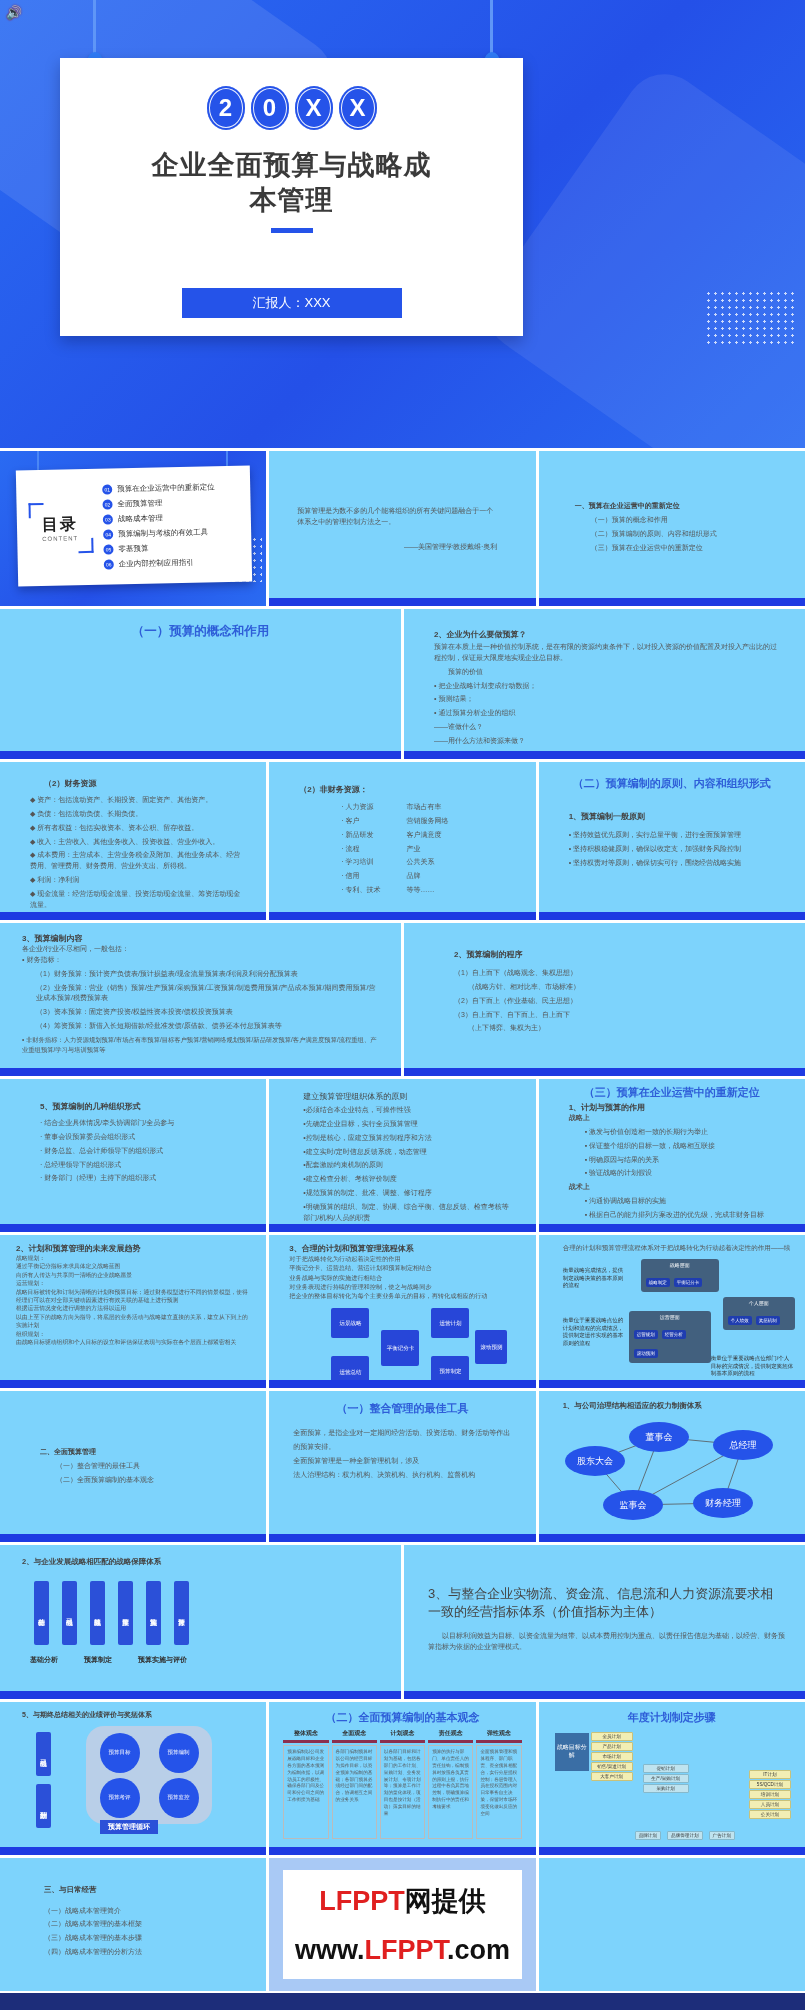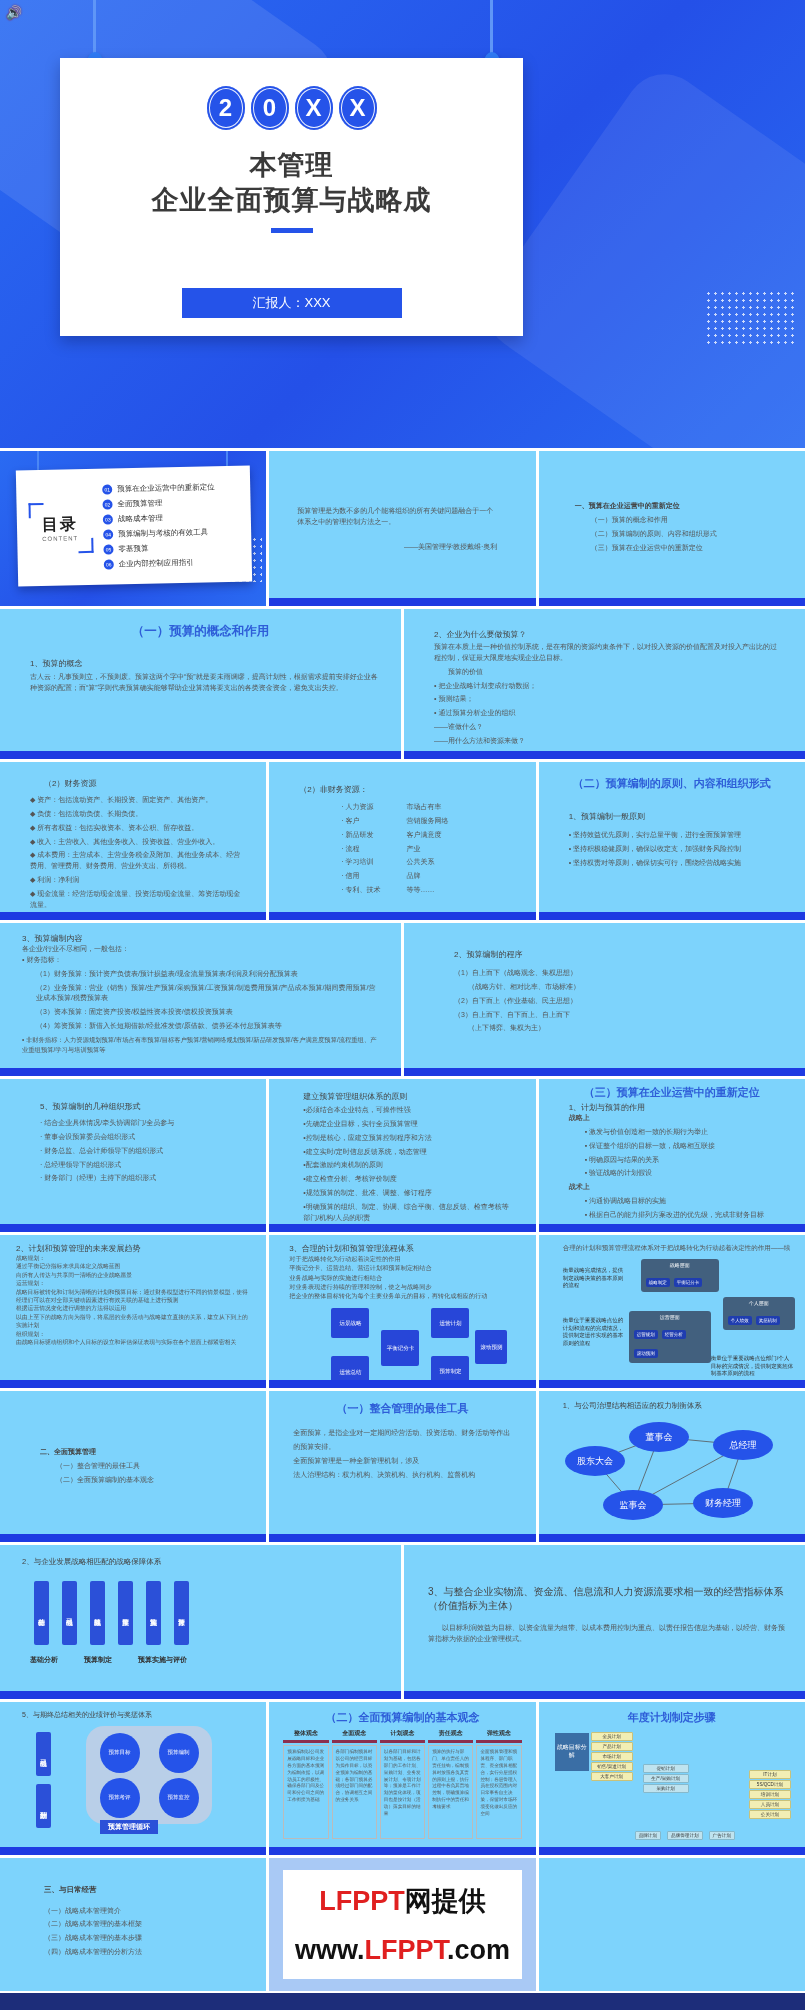--- a/index.html
+++ b/index.html
@@ -33,21 +33,21 @@
   .corner.br{right:10px;bottom:-12px;border-right:2px solid #2553e9;border-bottom:2px solid #2553e9;}
   .toc-list{flex:1;padding-right:6px;}
   .toc-item{display:flex;align-items:center;margin:5px 0;}
   .toc-item-num{width:10px;height:10px;border-radius:50%;background:#2553e9;color:#fff;font-size:5px;display:inline-flex;align-items:center;justify-content:center;margin-right:5px;flex:none;}
   .toc-item-label{font-size:7.5px;color:#333;}
   .toc-pin{position:absolute;width:2px;height:22px;background:#4b87f5;top:0;}
   .toc-pin i{position:absolute;bottom:-8px;left:-4px;width:10px;height:10px;border-radius:50%;background:#2f7bf6;}
   
   .h-blue{color:#2e5ed8;font-weight:bold;font-size:12.5px;text-align:center;margin-top:14px;}
   .h-blue.sm{font-size:11px;}
-  .sub{font-size:8px;color:#444;font-weight:normal;}
+  .sub{font-size:8px;color:#444;font-weight:bold;}
   .p,.li{font-size:7px;color:#555;line-height:1.55;}
   .pad{padding:10px 22px 14px 30px;}
   .quote-block{padding:55px 40px 0 28px;}
   .quote-author{text-align:right;margin-top:14px;}
   .two-col{display:flex;gap:26px;padding:4px 0 0 42px;}
   .two-col .li{margin:3px 0;}
   .indent{padding-left:16px;}
   .bullets .li{margin:3px 0;}
   .numlines .li{margin:3px 0;padding-left:14px;}
   
@@ -109,22 +109,22 @@
         <span class="knob" style="top:52px;"></span>
       </div>
     <div class="cover-card">
       <div class="year-row">
           <div class="year-circle">2</div>
           <div class="year-circle">0</div>
           <div class="year-circle">X</div>
           <div class="year-circle">X</div>
         </div>
       <div class="cover-title">
+        <div>企业全面预算与战略成</div>
         <div>本管理</div>
-        <div>企业全面预算与战略成</div>
       </div>
       <div class="cover-underline"></div>
       <div class="ribbon">汇报人：XXX</div>
     </div>
   </div>
 
   <div class="row" style="height:155px;">
     <div class="slide bluebg">
       <div class="dots" style="right:4px;bottom:24px;width:60px;height:46px;"></div>
       <div class="toc-pin" style="left:37px;">
@@ -182,24 +182,20 @@
             <div class="li">（二）预算编制的原则、内容和组织形式</div>
             <div class="li">（三）预算在企业运营中的重新定位</div>
           </div>
       </div>
     </div>
   </div>
 
   <div class="row" style="height:150px;">
     <div class="slide stripe">
       <div class="h-blue">（一）预算的概念和作用</div>
-      <div class="pad" style="padding-top:18px;">
-        <div class="sub">1、预算的概念</div>
-        <div class="p" style="margin-top:3px;">古人云：凡事预则立，不预则废。预算这两个字中“预”就是要未雨绸缪，提高计划性，根据需求提前安排好企业各种资源的配置；而“算”字则代表预算确实能够帮助企业算清将要支出的各类资金资金，避免支出失控。</div>
-      </div>
     </div>
     <div class="slide stripe">
       <div class="pad" style="padding-top:20px;">
         <div class="sub">2、企业为什么要做预算？</div>
         <div class="p" style="margin-top:2px;">预算在本质上是一种价值控制系统，是在有限的资源约束条件下，以对投入资源的价值配置及对投入产出比的过程控制，保证最大限度地实现企业总目标。</div>
         <div class="p" style="margin-top:3px;padding-left:14px;">预算的价值</div>
         <div class="bullets">
             <div class="li">• 把企业战略计划变成行动数据；</div>
             <div class="li">• 预测结果；</div>
             <div class="li">• 通过预算分析企业的组织</div>
@@ -468,21 +464,21 @@
           <div class="vbar">预算考评</div>
         </div>
       <div class="vgroups">
           <div class="li">基础分析</div>
           <div class="li">预算制定</div>
           <div class="li">预算实施与评价</div>
         </div>
     </div>
     <div class="slide stripe">
       <div style="padding:40px 20px 0 24px;">
-        <div class="sub" style="font-weight:normal;font-size:10px;">3、与整合企业实物流、资金流、信息流和人力资源流要求相一致的经营指标体系（价值指标为主体）</div>
+        <div class="sub" style="font-weight:normal;font-size:13px;">3、与整合企业实物流、资金流、信息流和人力资源流要求相一致的经营指标体系（价值指标为主体）</div>
         <div class="p" style="margin-top:10px;text-indent:14px;">以目标利润效益为目标、以资金流量为纽带、以成本费用控制为重点、以责任报告信息为基础，以经营、财务预算指标为依据的企业管理模式。</div>
       </div>
     </div>
   </div>
 
   <div class="row" style="height:153px;">
     <div class="slide stripe">
       <div style="padding:8px 14px 0 22px;">
         <div class="sub" style="font-size:7px;">5、与期终总结相关的业绩评价与奖惩体系</div>
         <div class="cyclezone">

